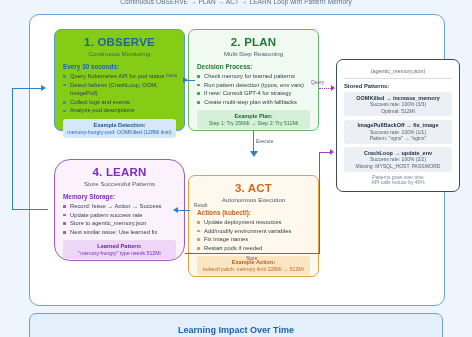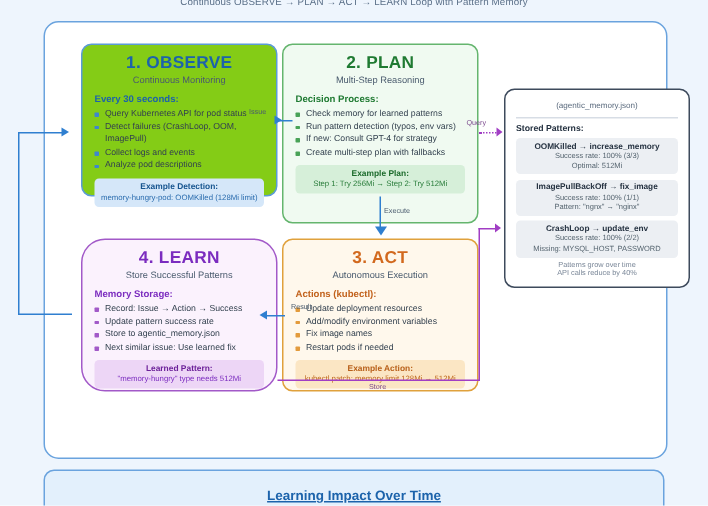--- a/index.html
+++ b/index.html
@@ -38,30 +38,30 @@
   
   #observe{left:54px;top:29px;width:131px;height:102px;background:#84cc16;border-color:#5b9bd5;padding:6px 8px;box-sizing:border-box;}
   #observe h3{color:#1c63ab;}
   #observe .secttl{color:#1c63ab;}
   #observe li:before{background:#3f86cd;}
   #observe .note{background:#d5e7f9;}
   #observe .note .nt{color:#17558f;}
   #observe .note .nv{color:#2a6cae;}
 
   
-  #plan{left:188px;top:29px;width:131px;height:120px;background:#f0faf1;border-color:#65b56e;padding:6px 8px;box-sizing:border-box;}
+  #plan{left:188px;top:29px;width:131px;height:102px;background:#f0faf1;border-color:#65b56e;padding:6px 8px;box-sizing:border-box;}
   #plan h3{color:#1f7a32;}
   #plan .secttl{color:#1f7a32;}
   #plan li:before{background:#49a257;}
   #plan .note{background:#d6efd9;}
   #plan .note .nt{color:#1c6b2c;}
   #plan .note .nv{color:#2a7d3b;}
 
   
-  #act{left:188px;top:159px;width:131px;height:102px;background:#fff8ec;border-color:#e0a13c;padding:6px 8px;box-sizing:border-box;}
+  #act{left:188px;top:175px;width:131px;height:102px;background:#fff8ec;border-color:#e0a13c;padding:6px 8px;box-sizing:border-box;}
   #act h3{color:#d2691e;}
   #act .secttl{color:#c2621c;}
   #act li:before{background:#e39b3c;}
   #act .note{background:#fbe6c4;}
   #act .note .nt{color:#b8601a;}
   #act .note .nv{color:#c06a1f;}
 
   
   #learn{left:54px;top:159px;width:131px;height:102px;background:#fbf2fd;border-color:#a259c8;padding:6px 8px;box-sizing:border-box;border-radius:16px;}
   #learn h3{color:#7b2cbf;}
@@ -93,21 +93,21 @@
 
   .h-line{height:1.4px;background:#2f7fd0;}
   .v-line{width:1.4px;background:#2f7fd0;}
   .tri{width:0;height:0;}
 
   .footer-banner{
     position:absolute;left:29px;top:313px;width:414px;height:34px;
     background:#e3f0fc;border:1.2px solid #6aa3de;border-radius:7px;
     box-sizing:border-box;display:flex;align-items:center;justify-content:center;
   }
-  .footer-banner span{font-size:9px;font-weight:bold;color:#1c63ab;text-decoration:underline;}
+  .footer-banner span{font-size:9px;font-weight:bold;color:#1c63ab;}
 </style>
 </head>
 <body>
 
 <div class="page">
 
   <div class="subtitle">Continuous OBSERVE → PLAN → ACT → LEARN Loop with Pattern Memory</div>
 
   <div class="loop-frame"></div>
 

